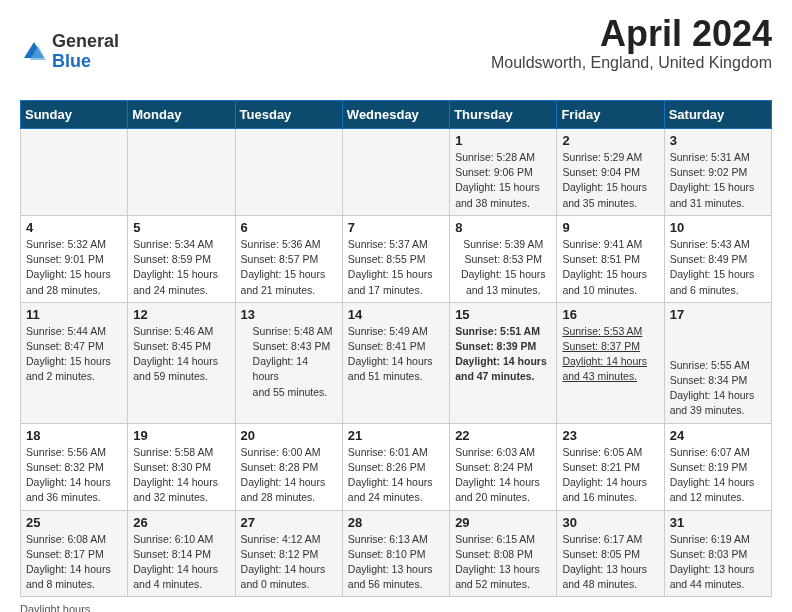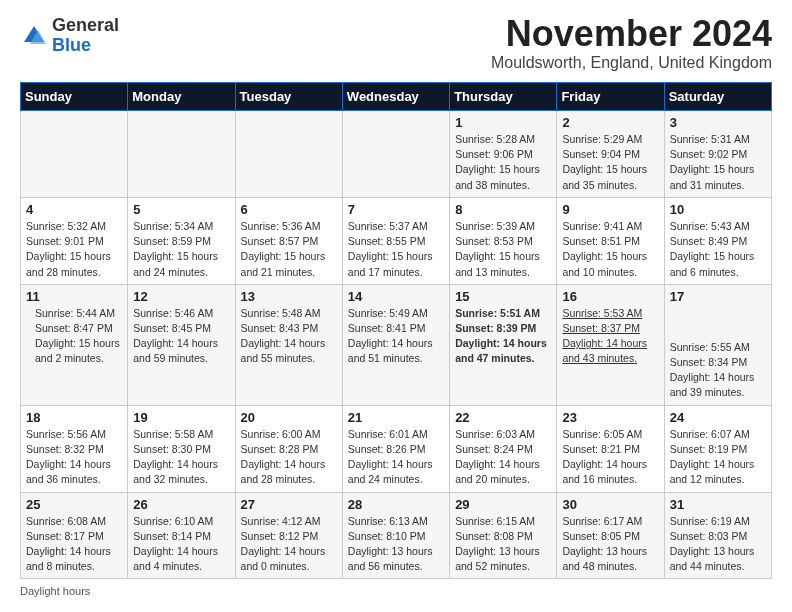--- a/index.html
+++ b/index.html
@@ -6,22 +6,22 @@
     body {
       font-family: Arial, sans-serif;
       background: #fff;
       width: 792px;
       min-height: 612px;
       padding: 16px 20px;
     }
     .header-area {
       display: flex;
       justify-content: space-between;
-      align-items: flex-start;
-      margin-bottom: 10px;
+      align-items: flex-end;
+      margin-bottom: 28px;
       gap: 45px;
     }
     .logo {
       display: flex;
       align-items: center;
       gap: 4px;
     }
     .logo-text {
       font-size: 18px;
       font-weight: bold;
@@ -46,21 +46,21 @@
       font-size: 16px;
       color: #444;
       margin-top: 2px;
     }
     .calendar-table {
       width: 100%;
       border-collapse: collapse;
       font-size: 11px;
     }
     .calendar-table thead tr th {
-      background-color: #0f172a;
+      background-color: #0c4a6e;
       color: #fff;
       padding: 6px 4px;
       text-align: left;
       font-size: 13px;
       font-weight: bold;
       border: 1px solid #1a6fc4;
     }
     .calendar-table tbody tr td {
       border: 1px solid #ccc;
       vertical-align: top;
@@ -104,21 +104,21 @@
     <svg class="logo-icon" viewBox="0 0 28 28">
       <polygon points="14,4 24,20 4,20" fill="#1a6fc4"></polygon>
       <polygon points="18,8 26,22 10,22" fill="#5aabde" opacity="0.7"></polygon>
     </svg>
     <div class="logo-text">
       <span class="logo-general">General</span><br>
       <span class="logo-blue">Blue</span>
     </div>
   </div>
   <div class="title-area">
-    <div class="month-year">November 2024</div>
+    <div class="month-year">April 2024</div>
     <div class="location">Mouldsworth, England, United Kingdom</div>
   </div>
 </div>
 
 <table class="calendar-table">
   <thead>
     <tr>
     <th>Sunday</th>
         <th>Monday</th>
         <th>Tuesday</th>
@@ -180,21 +180,21 @@
         </td>
         <td>
           <span class="day-number">7</span>
           <div class="day-info" style="white-space: pre-line;">Sunrise: 5:37 AM
 Sunset: 8:55 PM
 Daylight: 15 hours
 and 17 minutes.</div>
         </td>
         <td>
           <span class="day-number">8</span>
-          <div class="day-info" style="white-space: pre-line;">Sunrise: 5:39 AM
+          <div class="day-info" style="white-space: pre-line; text-align: center;">Sunrise: 5:39 AM
 Sunset: 8:53 PM
 Daylight: 15 hours
 and 13 minutes.</div>
         </td>
         <td>
           <span class="day-number">9</span>
           <div class="day-info" style="white-space: pre-line;">Sunrise: 9:41 AM
 Sunset: 8:51 PM
 Daylight: 15 hours
 and 10 minutes.</div>
@@ -203,35 +203,35 @@
           <span class="day-number">10</span>
           <div class="day-info" style="white-space: pre-line;">Sunrise: 5:43 AM
 Sunset: 8:49 PM
 Daylight: 15 hours
 and 6 minutes.</div>
         </td>
       </tr>
       <tr>
         <td>
           <span class="day-number">11</span>
-          <div class="day-info" style="white-space: pre-line; margin-left: 9px;">Sunrise: 5:44 AM
+          <div class="day-info" style="white-space: pre-line;">Sunrise: 5:44 AM
 Sunset: 8:47 PM
 Daylight: 15 hours
 and 2 minutes.</div>
         </td>
         <td>
           <span class="day-number">12</span>
           <div class="day-info" style="white-space: pre-line;">Sunrise: 5:46 AM
 Sunset: 8:45 PM
 Daylight: 14 hours
 and 59 minutes.</div>
         </td>
         <td>
           <span class="day-number">13</span>
-          <div class="day-info" style="white-space: pre-line;">Sunrise: 5:48 AM
+          <div class="day-info" style="white-space: pre-line; margin-left: 12px;">Sunrise: 5:48 AM
 Sunset: 8:43 PM
 Daylight: 14 hours
 and 55 minutes.</div>
         </td>
         <td>
           <span class="day-number">14</span>
           <div class="day-info" style="white-space: pre-line;">Sunrise: 5:49 AM
 Sunset: 8:41 PM
 Daylight: 14 hours
 and 51 minutes.</div>

